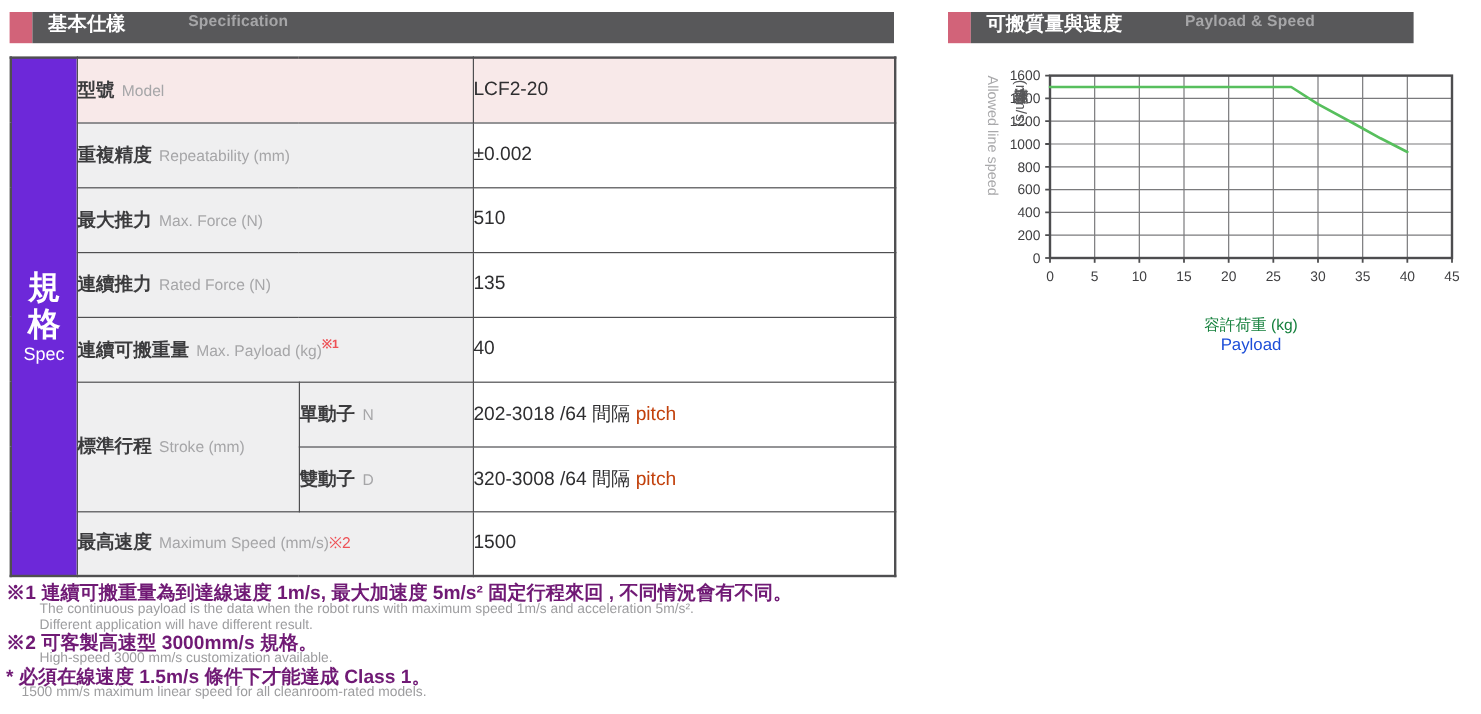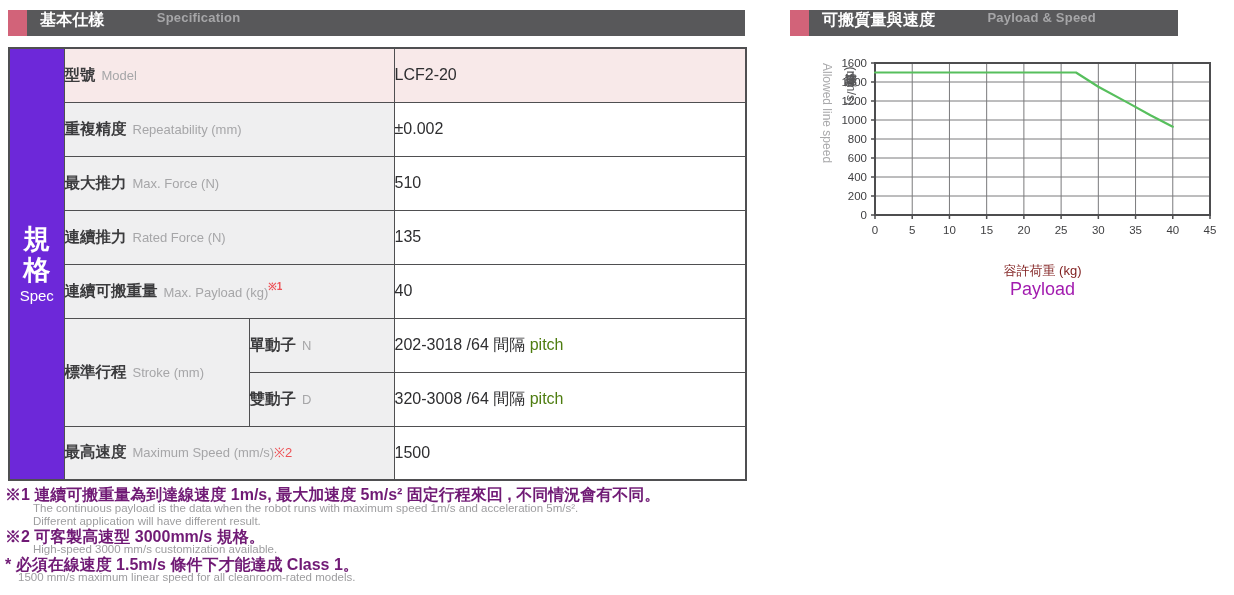--- a/index.html
+++ b/index.html
@@ -26,40 +26,40 @@
     word-break:break-all;}
   .sb-en{font-size:15px;margin-top:2px;}
   td.lbl{background:#efeff0;padding-left:10px;}
   td.lbl.pink{background:#f8e9e9;}
   .zh{font-size:15.5px;font-weight:bold;color:#3b3b3d;}
   .en{font-size:13px;color:#a6a6a8;margin-left:6px;}
   sup.note{color:#ee5156;font-size:10px;font-weight:bold;}
   span.note-inline{color:#ee5156;font-size:13px;}
   td.val{background:#fff;font-size:16px;color:#2e2e30;}
   td.val.pink{background:#f8e9e9;}
-  .suffix{color:#4d7c0f;}
+  .suffix{color:#c2410c;}
 
   
   #footnotes{position:absolute;left:5px;top:487px;width:740px;}
   .fn{line-height:13.5px;}
   .fn-red{color:#701a75;font-size:16px;font-weight:bold;margin-top:1px;}
   .fn-gray{color:#9d9d9f;font-size:11.5px;}
   .ind-a{padding-left:28px;}
   .ind-b{padding-left:13px;}
 
   
   #chart{position:absolute;left:790px;top:50px;width:444px;height:250px;}
   #chart svg{position:absolute;left:0;top:0;}
   .ylab{position:absolute;top:13px;height:152px;display:flex;align-items:center;
     writing-mode:vertical-rl;text-orientation:mixed;}
   #ylabel-zh{left:52px;color:#58585a;font-size:12.5px;}
   #ylabel-en{left:30px;color:#a9a9ab;font-size:12px;}
   .xlab{position:absolute;left:85px;width:335px;text-align:center;}
-  #xlabel-zh{top:212px;color:#7f1d1d;font-size:13px;}
-  #xlabel-en{top:229px;color:#a21caf;font-size:18px;}
+  #xlabel-zh{top:212px;color:#15803d;font-size:13px;}
+  #xlabel-en{top:229px;color:#1d4ed8;font-size:14px;}
 </style>
 </head>
 <body>
 
 <div class="title-bar" id="left-title">
   <div class="accent"></div>
   <div class="bar">
     <span>基本仕樣</span>
     <span class="en">Specification</span>
   </div>

